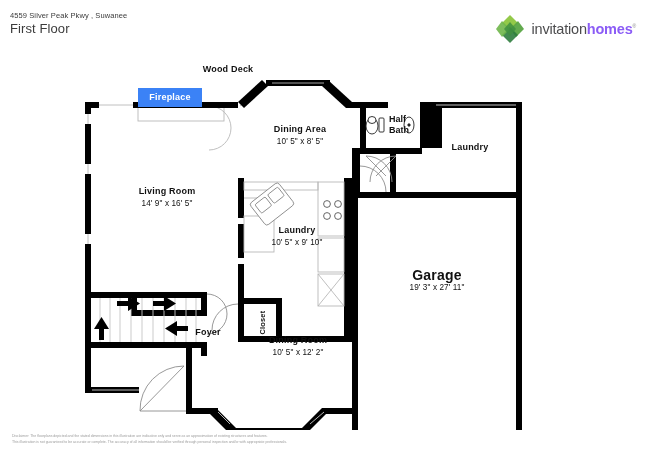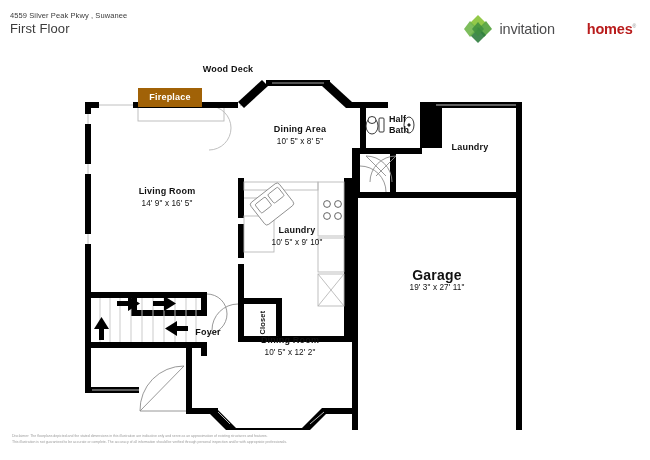--- a/index.html
+++ b/index.html
@@ -42,21 +42,21 @@
     align-items: center;
     gap: 7px;
   }
   #logo-mark { width: 30px; height: 30px; display: block; }
   #logo-text {
     font-size: 14.5px;
     letter-spacing: -0.2px;
     white-space: nowrap;
   }
   #logo-text .wd1 { color: #4c4c4e; font-weight: 400; }
-  #logo-text .wd2 { color: #b91c1c; font-weight: 700; padding-left: 32px; }
+  #logo-text .wd2 { color: #8b5cf6; font-weight: 700; }
   #logo-tm { font-size: 5px; color: #8a8a8a; vertical-align: super; }
 
   
   #plan {
     position: absolute;
     left: 0; top: 48px;
     width: 650px; height: 382px;
   }
   #plan svg { display: block; }
 
@@ -79,21 +79,21 @@
     display: block;
     font-size: 8.2px;
     font-weight: 400;
     letter-spacing: .1px;
     margin-top: 1px;
   }
   .room-label.big .nm { font-size: 14px; }
 
   #label-fireplace {
     position: absolute;
-    background: #a16207;
+    background: #3b82f6;
     color: #ffffff;
     font-size: 9px;
     font-weight: 700;
     letter-spacing: .2px;
     text-align: center;
     padding: 4px 0 5px 0;
   }
   #label-closet {
     position: absolute;
     font-size: 7.4px;
@@ -397,21 +397,21 @@
 
     <div class="room-label big" style="left:437px; top:222px;">
       <span class="nm">Garage</span>
       <span class="dim">19' 3" x 27' 11"</span>
     </div>
 
     <div class="room-label" style="left:208px; top:279px;">
       <span class="nm">Foyer</span>
     </div>
 
-    <div class="room-label" style="left:290px; top:287px;text-align:center;">
+    <div class="room-label" style="left:298px; top:287px;text-align:center;">
       <span class="nm">Dining Room</span>
       <span class="dim">10' 5" x 12' 2"</span>
     </div>
   </div>
 
   <div id="disclaimer">
     <p>Disclaimer: The floorplans depicted and the stated dimensions in this illustration are indicative only and serve as an approximation of existing structures and features.</p>
     <p>This illustration is not guaranteed to be accurate or complete. The accuracy of all information should be verified through personal inspection and/or with appropriate professionals.</p>
   </div>
 

